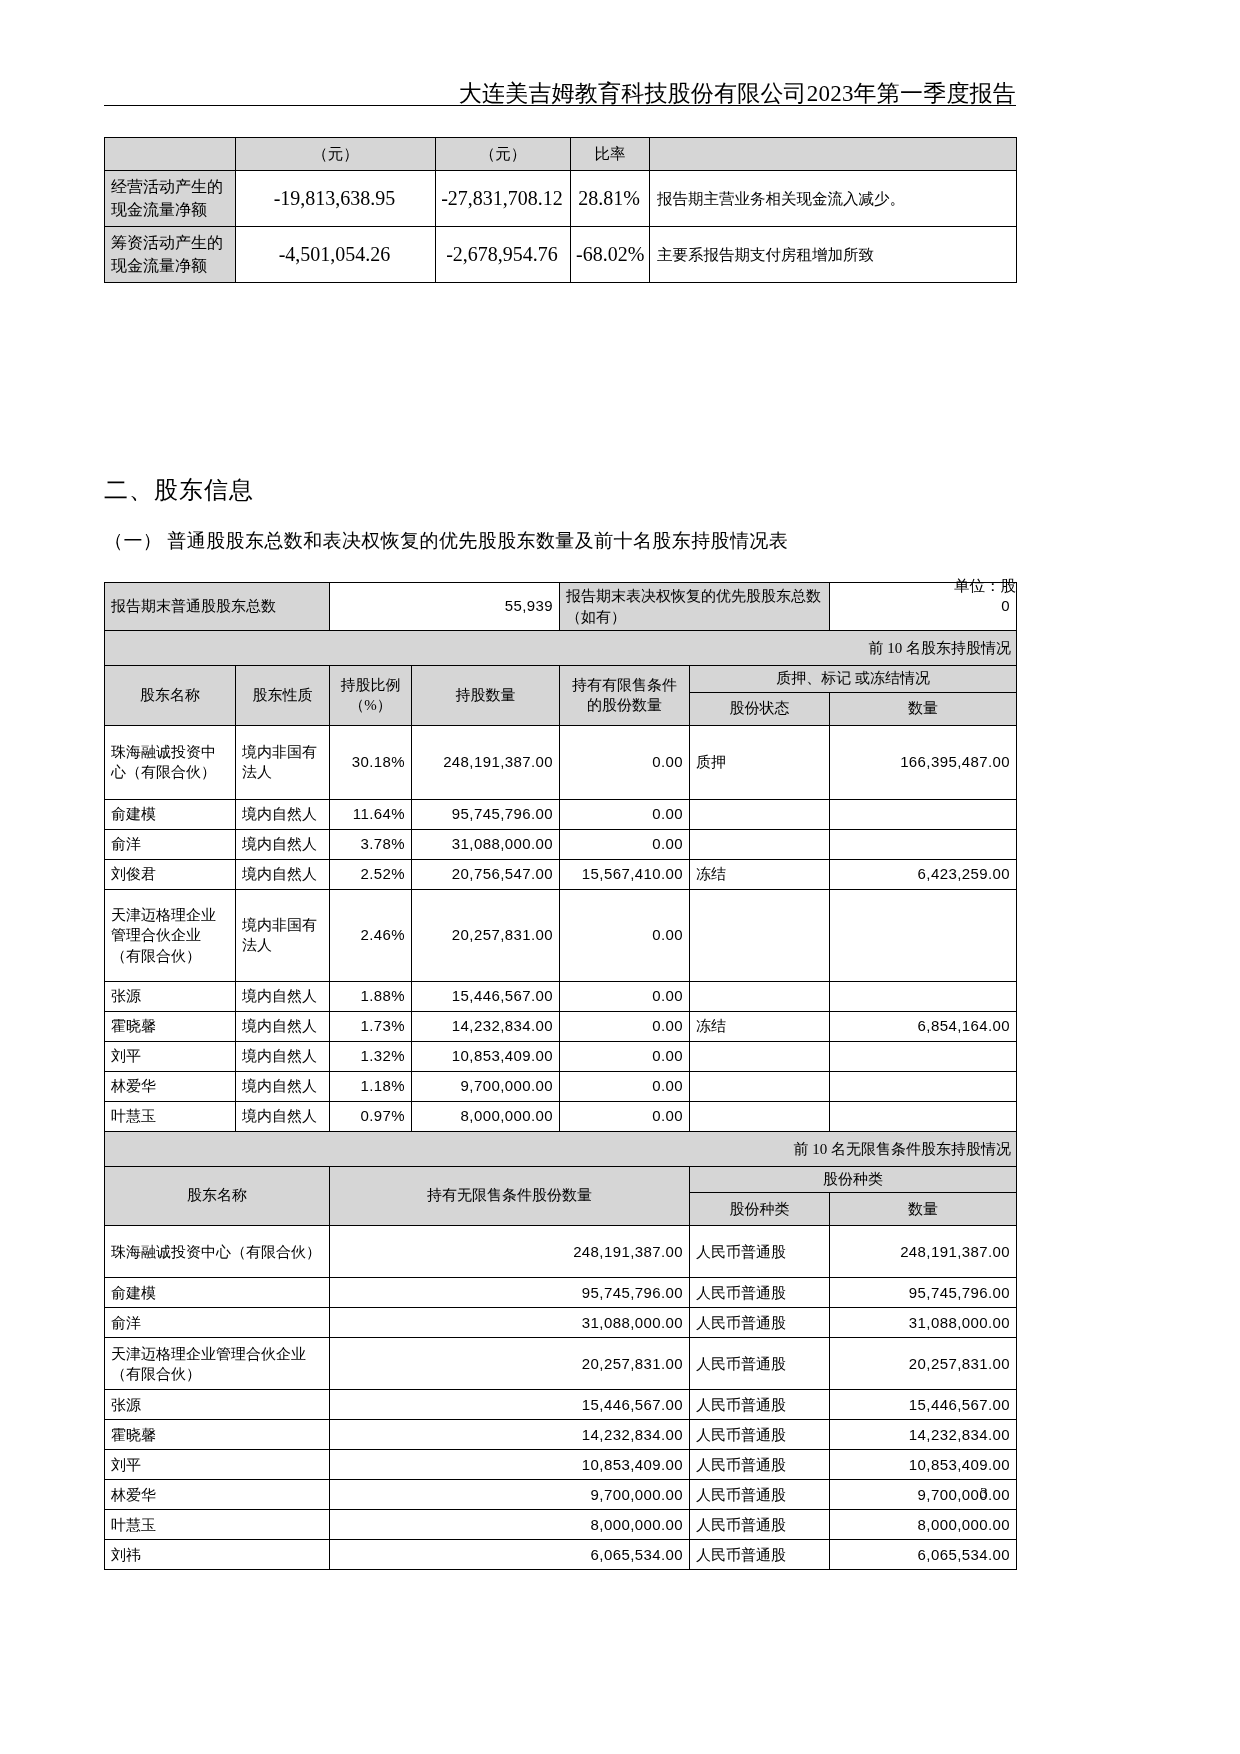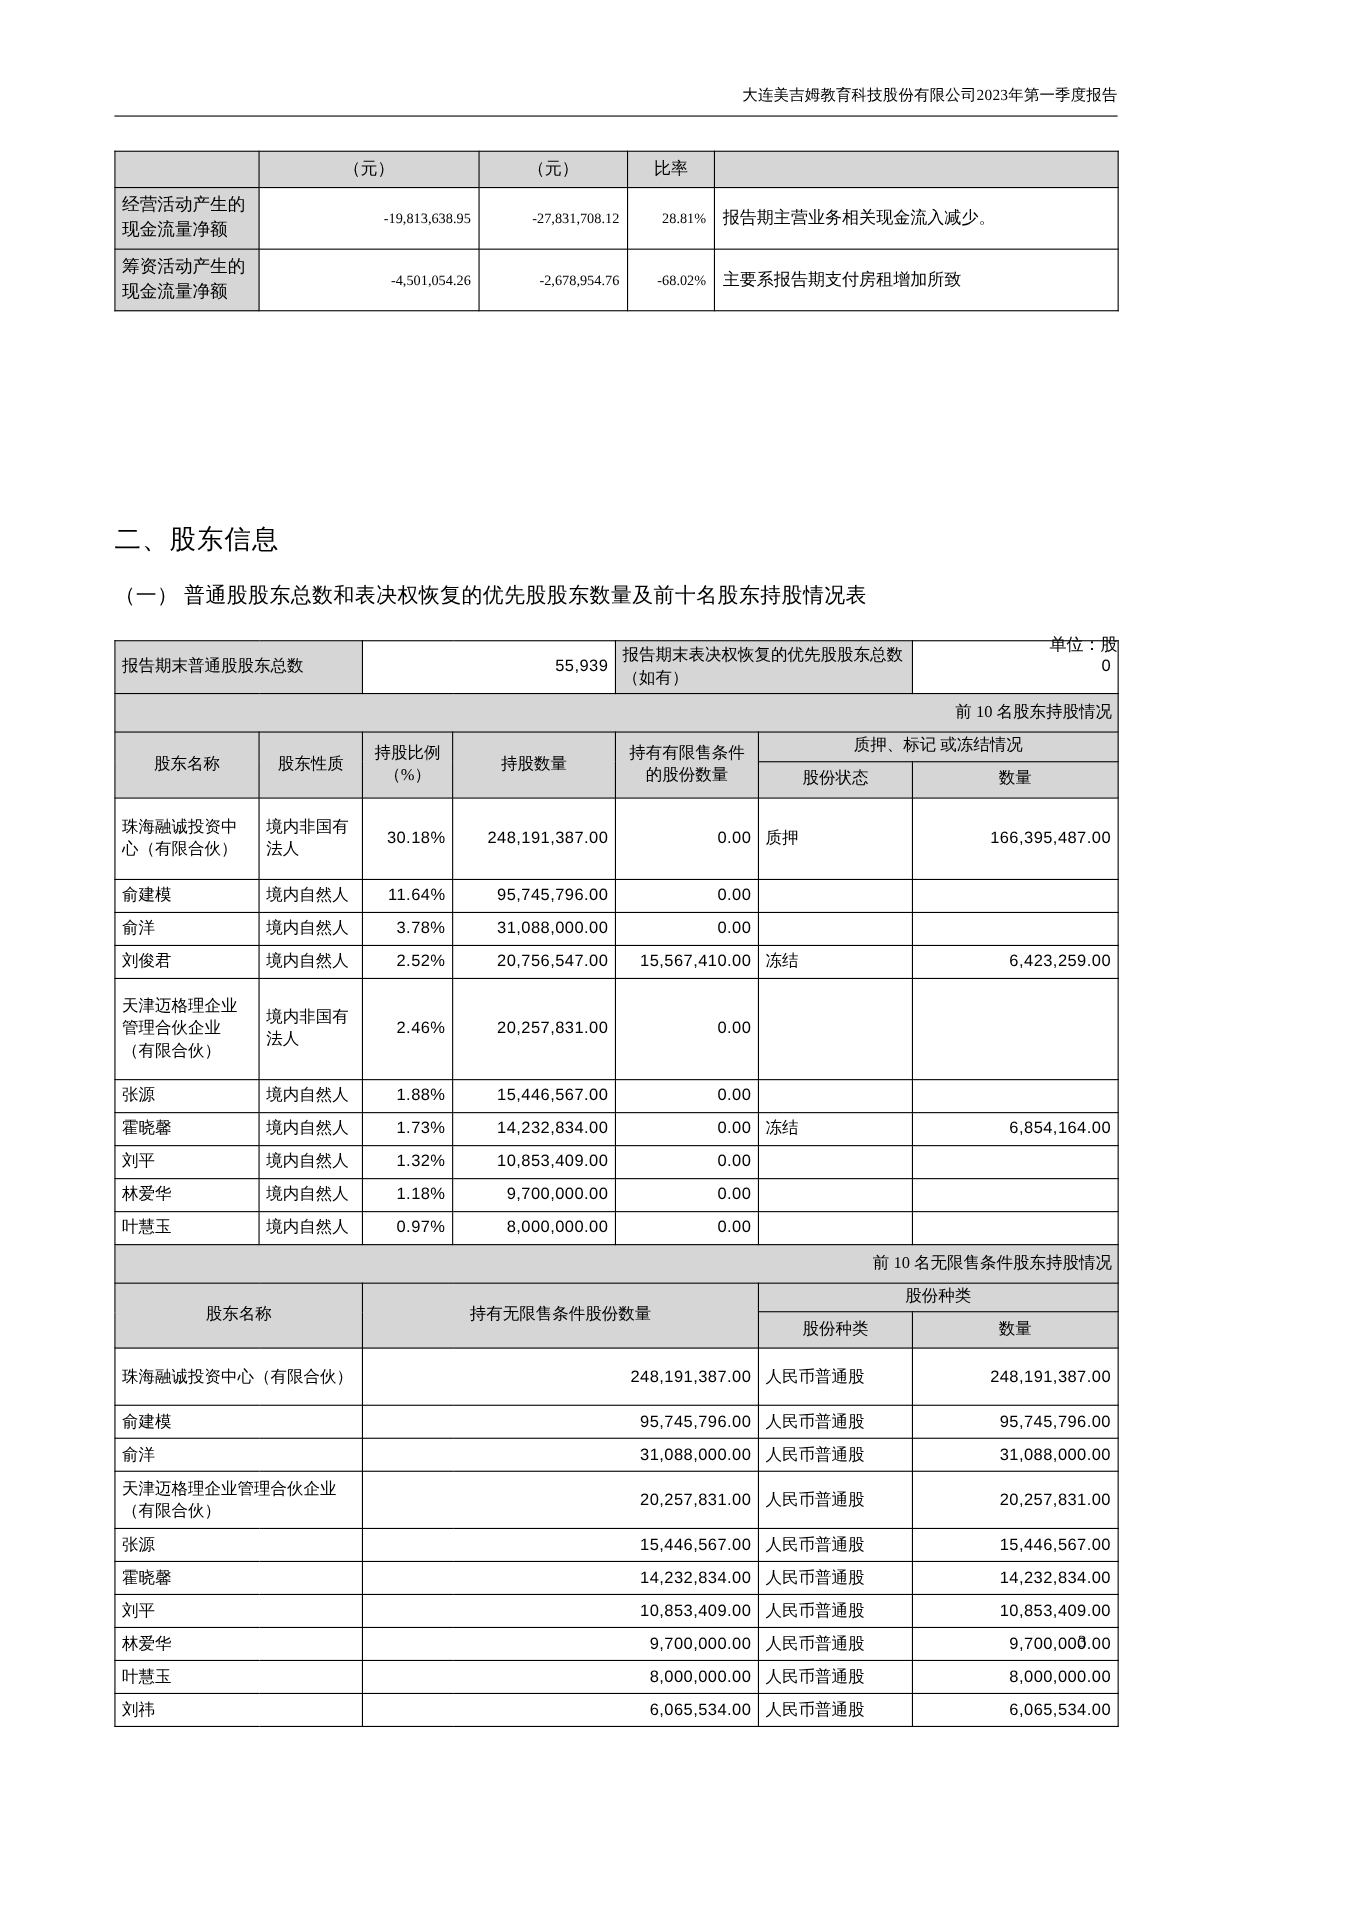--- a/index.html
+++ b/index.html
@@ -22,21 +22,21 @@
     padding: 0;
     box-sizing: border-box;
   }
   
   .hdr {
     position: absolute;
     top: 78px;
     left: 104px;
     width: 912px;
     text-align: right;
-    font-size: 14px;
+    font-size: 23px;
     letter-spacing: 0.2px;
     white-space: nowrap;
   }
   .hdr-rule {
     position: absolute;
     top: 105px;
     left: 104px;
     width: 912px;
     height: 0;
     border-top: 1.6px solid #000;
@@ -64,23 +64,23 @@
     left: 104px;
     width: 912px;
   }
   #cashflow-table td { height: 26px; }
   #cashflow-table .nm {
     padding-left: 6px;
     font-size: 16px;
     line-height: 1.42;
   }
   #cashflow-table .num {
-    text-align: right;
+    text-align: center;
     padding-right: 7px;
-    font-size: 13px;
+    font-size: 20px;
     margin-left: 44px;
   }
   #cashflow-table .expl {
     padding-left: 7px;
     font-size: 15.5px;
     line-height: 2.0;
   }
   
   #section-title {
     position: absolute;

